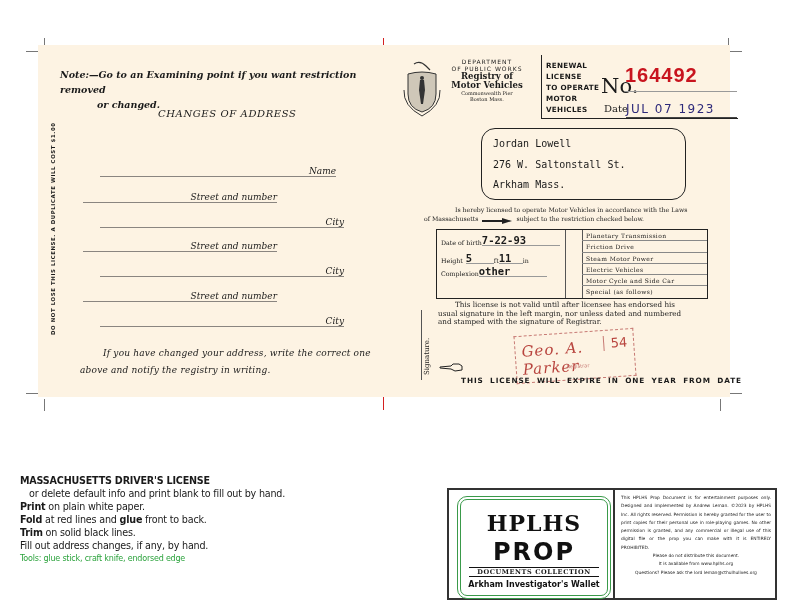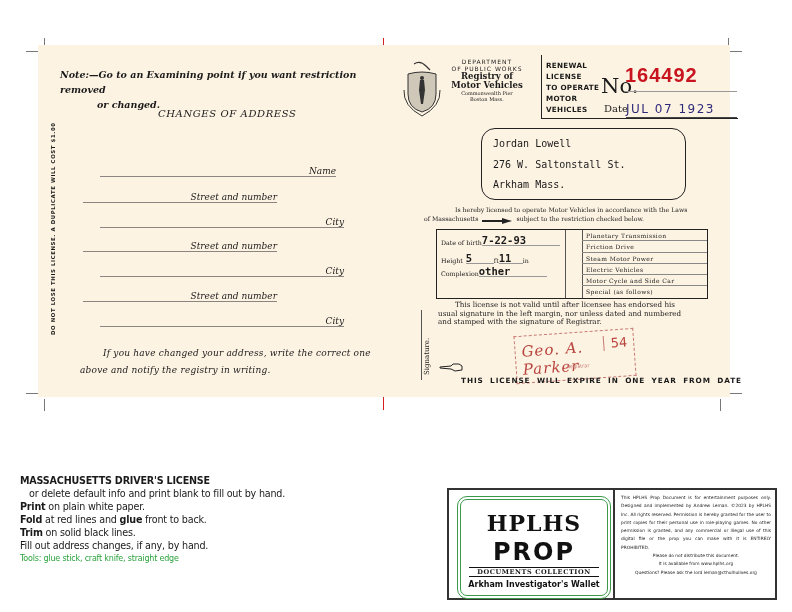--- a/index.html
+++ b/index.html
@@ -239,21 +239,21 @@
 </div>
 <div class="abs expire">THIS LICENSE WILL EXPIRE IN ONE YEAR FROM DATE</div>
 
 <div class="abs instr">
   <div class="title">MASSACHUSETTS DRIVER'S LICENSE</div>
   <div class="ind"><span>or delete default info and print blank to fill out by hand.</span></div>
   <div><b>Print</b><span> on plain white paper.</span></div>
   <div><b>Fold</b><span> at red lines and </span><b>glue</b><span> front to back.</span></div>
   <div><b>Trim</b><span> on solid black lines.</span></div>
   <div><span>Fill out address changes, if any, by hand.</span></div>
-  <div class="tools">Tools: glue stick, craft knife, straight edge</div>
+  <div class="tools">Tools: glue stick, craft knife, endorsed edge</div>
 </div>
 
 <div class="abs logo-box">
   <div class="logo-frame">
     <div class="logo-hplhs">HPLHS</div>
     <div class="logo-prop">PROP</div>
     <div class="logo-coll">DOCUMENTS COLLECTION</div>
     <div class="logo-wallet">Arkham Investigator's Wallet</div>
   </div>
 </div>

